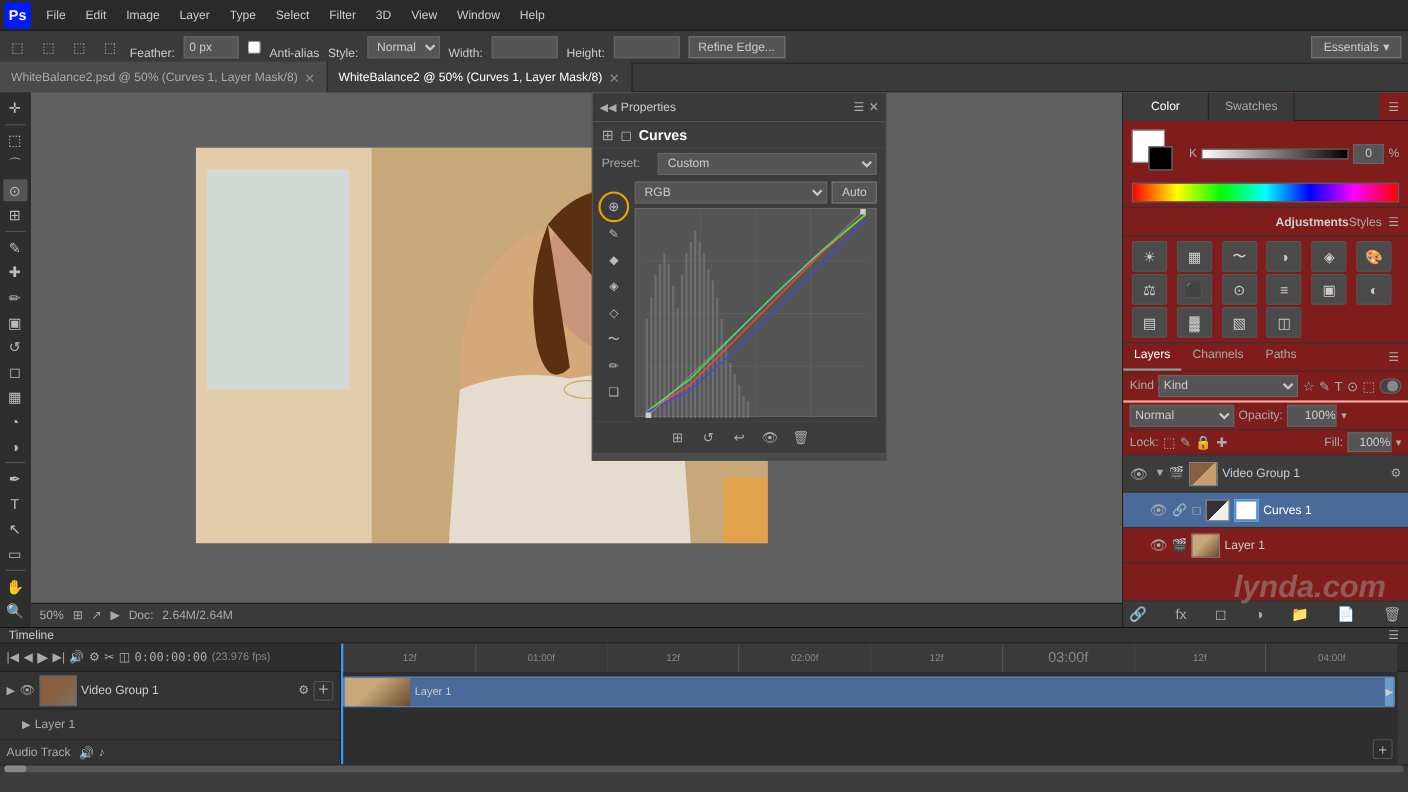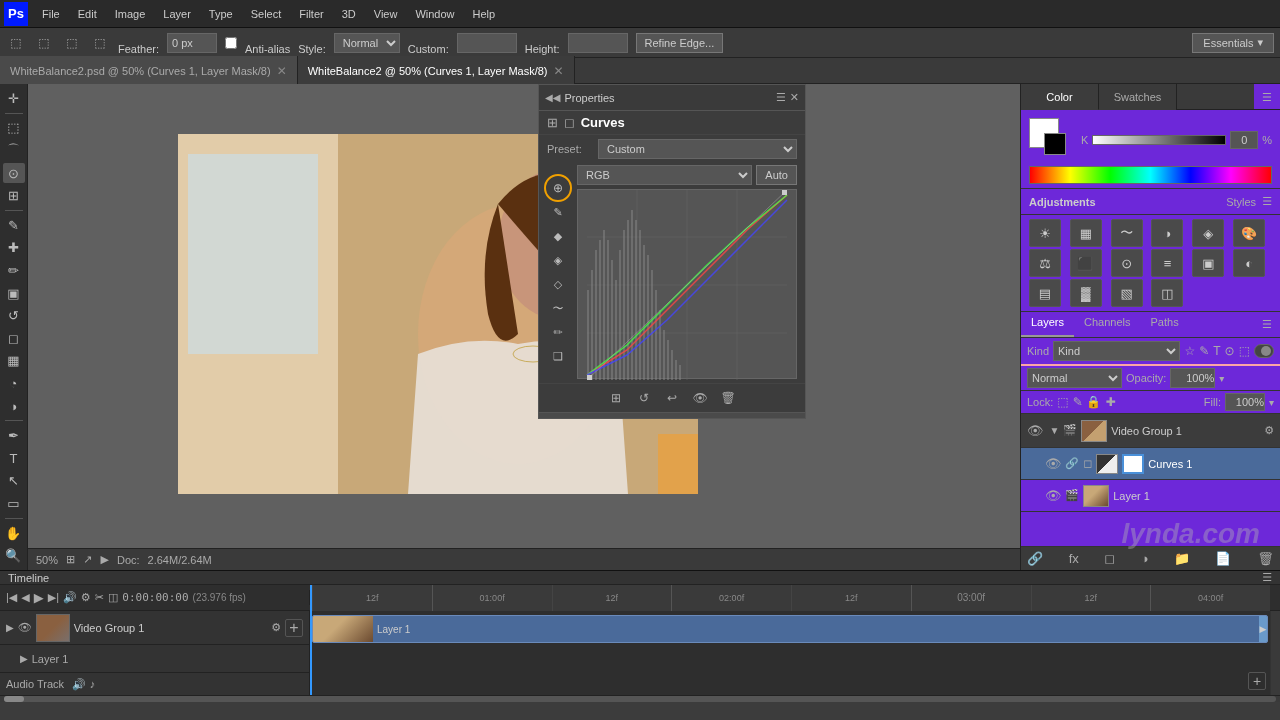--- a/index.html
+++ b/index.html
@@ -93,21 +93,21 @@
   <div class="opt-icon">⬚</div>
   <div class="opt-icon">⬚</div>
   <div class="opt-label">Feather:</div>
   <input type="text" class="opt-input" value="0 px" style="">
   <input type="checkbox" class="opt-checkbox" style="">
   <div class="opt-label">Anti-alias</div>
   <div class="opt-label">Style:</div>
   <select class="opt-select">
     <option>Normal</option>
   </select>
-  <div class="opt-label">Custom:</div>
+  <div class="opt-label">Width:</div>
   <input type="text" class="opt-input" style="width: 60px;">
   <div class="opt-label">Height:</div>
   <input type="text" class="opt-input" style="width: 60px;">
   <button class="opt-btn">Refine Edge...</button>
   <div class="essentials-btn">
     <span>Essentials</span>
     <span>▾</span>
   </div>
 </div>
 
@@ -279,21 +279,21 @@
         <div class="panel-bottom-btn">⊞</div>
         <div class="panel-bottom-btn">↺</div>
         <div class="panel-bottom-btn">↩</div>
         <div class="panel-bottom-btn">👁</div>
         <div class="panel-bottom-btn">🗑</div>
       </div>
 
       <div style="height:6px; background:#4a4a4a; border-top:1px solid #555;"></div>
     </div>
 
-    <div id="right-panel" style="position:absolute; right:0; top:0; width:260px; height:486px; background:#6d28d9; border-left:1px solid #222; display:flex; flex-direction:column; overflow:hidden;margin-left:45px;">
+    <div id="right-panel" style="position:absolute; right:0; top:0; width:260px; height:486px; background:#7f1d1d; border-left:1px solid #222; display:flex; flex-direction:column; overflow:hidden;margin-left:45px;">
 
       <div style="display:flex; border-bottom:1px solid #222; height:26px;">
         <div class="right-tab active">Color</div>
         <div class="right-tab">Swatches</div>
         <div style="flex:1; background:#3a3a3a;"></div>
         <div style="width:26px; height:26px; display:flex; align-items:center; justify-content:center; color:#aaa; cursor:pointer;">☰</div>
       </div>
 
       <div style="padding:8px 8px 4px 8px; display:flex; align-items:center; gap:8px;">
         <div class="swatch-container">
@@ -305,21 +305,21 @@
           <span style="color:#aaa; font-size:11px;">K</span>
           <div style="flex:1; height:10px; background:linear-gradient(to right, #fff, #000); border:1px solid #666; cursor:pointer;"></div>
           <input type="text" style="width: 28px; background: rgb(85, 85, 85); border: 1px solid rgb(102, 102, 102); color: rgb(204, 204, 204); height: 18px; text-align: center; font-size: 11px;" value="0">
           <span style="color:#aaa; font-size:11px;">%</span>
         </div>
       </div>
       <div class="color-gradient-bar"></div>
 
       <div style="border-top:1px solid #333; margin-top:4px;">
         <div style="display:flex; align-items:center; padding:4px 8px; border-bottom:1px solid #333; height:26px;">
-          <span style="font-size:11px; color:#ccc; font-weight:bold; flex:1;">Adjustments</span>
+          <span style="font-size:11px; color:#ccc; font-weight:bold; flex:1;text-align:right;">Adjustments</span>
           <span style="font-size:11px; color:#aaa; cursor:pointer;">Styles</span>
           <span style="color:#aaa; font-size:11px; margin-left:6px;">☰</span>
         </div>
         <div style="display:grid; grid-template-columns: repeat(6,1fr); gap:2px; padding:4px 8px;">
           <div class="adj-icon">☀</div>
           <div class="adj-icon">▦</div>
           <div class="adj-icon">〜</div>
           <div class="adj-icon">◑</div>
           <div class="adj-icon">◈</div>
           <div class="adj-icon">🎨</div>
@@ -461,21 +461,21 @@
 
       <div style="position:absolute; left:0; top:0; width:2px; height:100%; background:#3399ff; z-index:5;"></div>
       <div style="display:flex; width:100%; height:100%;">
         <div style="width:2px; background:#3399ff; flex-shrink:0;"></div>
         <div style="flex:1; display:flex;">
           <div style="flex:1; text-align:center; font-size:9px; color:#888; border-left:1px solid #444; display:flex; align-items:center; justify-content:center;">12f</div>
           <div style="flex:1; text-align:center; font-size:9px; color:#888; border-left:1px solid #555; display:flex; align-items:center; justify-content:center;">01:00f</div>
           <div style="flex:1; text-align:center; font-size:9px; color:#888; border-left:1px solid #444; display:flex; align-items:center; justify-content:center;">12f</div>
           <div style="flex:1; text-align:center; font-size:9px; color:#888; border-left:1px solid #555; display:flex; align-items:center; justify-content:center;">02:00f</div>
           <div style="flex:1; text-align:center; font-size:9px; color:#888; border-left:1px solid #444; display:flex; align-items:center; justify-content:center;">12f</div>
-          <div style="flex:1; text-align:center; font-size:10px; color:#888; border-left:1px solid #555; display:flex; align-items:center; justify-content:center;">03:00f</div>
+          <div style="flex:1; text-align:center; font-size:13px; color:#888; border-left:1px solid #555; display:flex; align-items:center; justify-content:center;">03:00f</div>
           <div style="flex:1; text-align:center; font-size:9px; color:#888; border-left:1px solid #444; display:flex; align-items:center; justify-content:center;">12f</div>
           <div style="flex:1; text-align:center; font-size:9px; color:#888; border-left:1px solid #555; display:flex; align-items:center; justify-content:center;">04:00f</div>
         </div>
       </div>
     </div>
 
     <div style="width:10px; background:#3a3a3a; border-left:1px solid #333;"></div>
   </div>
 
   <div style="display:flex; flex:1;">

